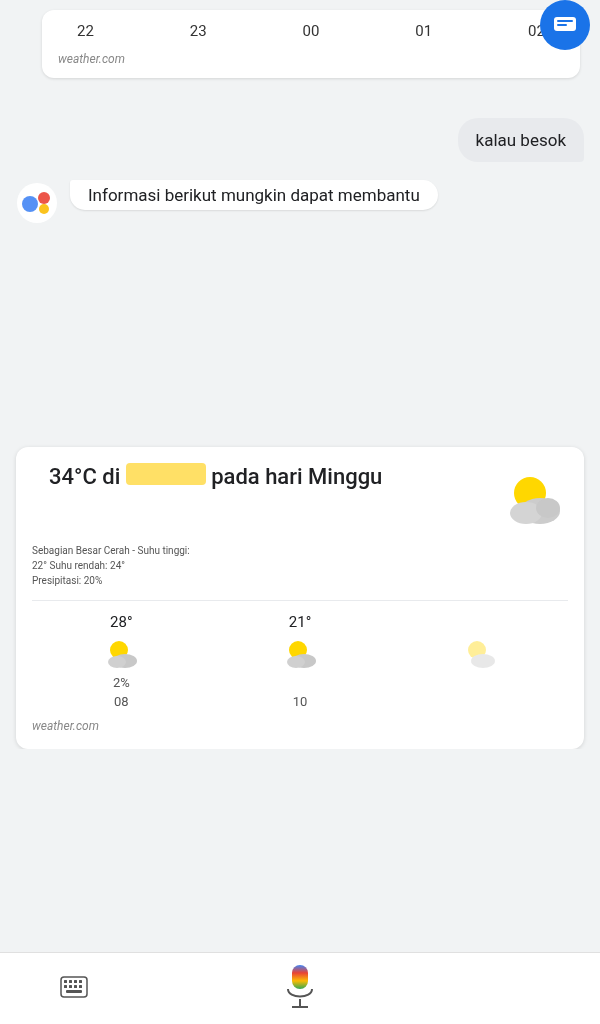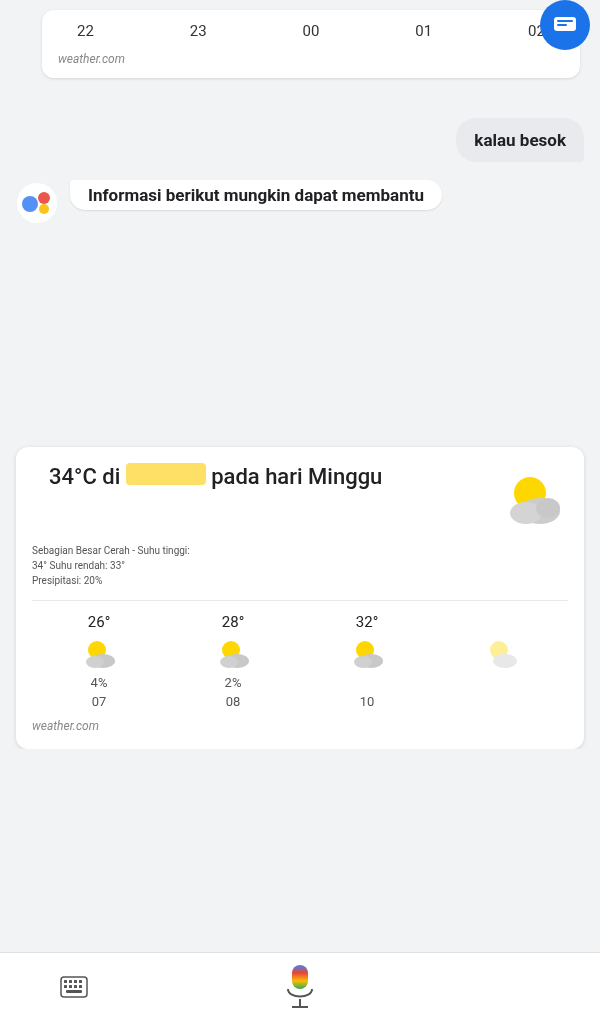--- a/index.html
+++ b/index.html
@@ -56,21 +56,20 @@
       margin-top: 6px;
     }
 
     
     .chat-area {
       flex: 1;
       padding: 20px 16px;
       display: flex;
       flex-direction: column;
       gap: 18px;
-      font-weight: bold;
     }
 
     .user-bubble-wrap {
       display: flex;
       justify-content: flex-end;
     }
 
     .user-bubble {
       background: #e8eaed;
       border-radius: 20px 20px 4px 20px;
@@ -294,53 +293,43 @@
       <circle cx="34" cy="30" r="16" fill="#FFD700"></circle>
 
       <ellipse cx="44" cy="48" rx="20" ry="13" fill="#cccccc"></ellipse>
       <ellipse cx="30" cy="50" rx="16" ry="11" fill="#d4d4d4"></ellipse>
       <ellipse cx="52" cy="45" rx="12" ry="10" fill="#c8c8c8"></ellipse>
     </svg>
   </div>
 
   <div class="weather-desc">
     <div>Sebagian Besar Cerah - Suhu tinggi:</div>
-    <div>34° Suhu rendah: 33°</div>
+    <div>22° Suhu rendah: 24°</div>
     <div>Presipitasi: 20%</div>
   </div>
 
   <hr class="divider">
 
   <div class="hourly-forecast">
 
-    <div class="hourly-forecast-item">
-      <span class="hourly-temp">26°</span>
-      <svg class="hourly-icon" viewBox="0 0 40 36" xmlns="http://www.w3.org/2000/svg">
-        <circle cx="18" cy="15" r="9" fill="#FFD700"></circle>
-        <ellipse cx="24" cy="26" rx="12" ry="7" fill="#c8c8c8"></ellipse>
-        <ellipse cx="16" cy="27" rx="9" ry="6" fill="#d0d0d0"></ellipse>
-      </svg>
-      <span class="hourly-precip">4%</span>
-      <span class="hourly-time">07</span>
-    </div>
 
     <div class="hourly-forecast-item">
       <span class="hourly-temp">28°</span>
       <svg class="hourly-icon" viewBox="0 0 40 36" xmlns="http://www.w3.org/2000/svg">
         <circle cx="18" cy="15" r="9" fill="#FFD700"></circle>
         <ellipse cx="24" cy="26" rx="12" ry="7" fill="#c8c8c8"></ellipse>
         <ellipse cx="16" cy="27" rx="9" ry="6" fill="#d0d0d0"></ellipse>
       </svg>
       <span class="hourly-precip">2%</span>
       <span class="hourly-time">08</span>
     </div>
 
 
     <div class="hourly-forecast-item">
-      <span class="hourly-temp">32°</span>
+      <span class="hourly-temp">21°</span>
       <svg class="hourly-icon" viewBox="0 0 40 36" xmlns="http://www.w3.org/2000/svg">
         <circle cx="18" cy="15" r="9" fill="#FFD700"></circle>
         <ellipse cx="24" cy="26" rx="12" ry="7" fill="#c8c8c8"></ellipse>
         <ellipse cx="16" cy="27" rx="9" ry="6" fill="#d0d0d0"></ellipse>
       </svg>
       <span class="hourly-precip">&nbsp;</span>
       <span class="hourly-time">10</span>
     </div>
 
 

